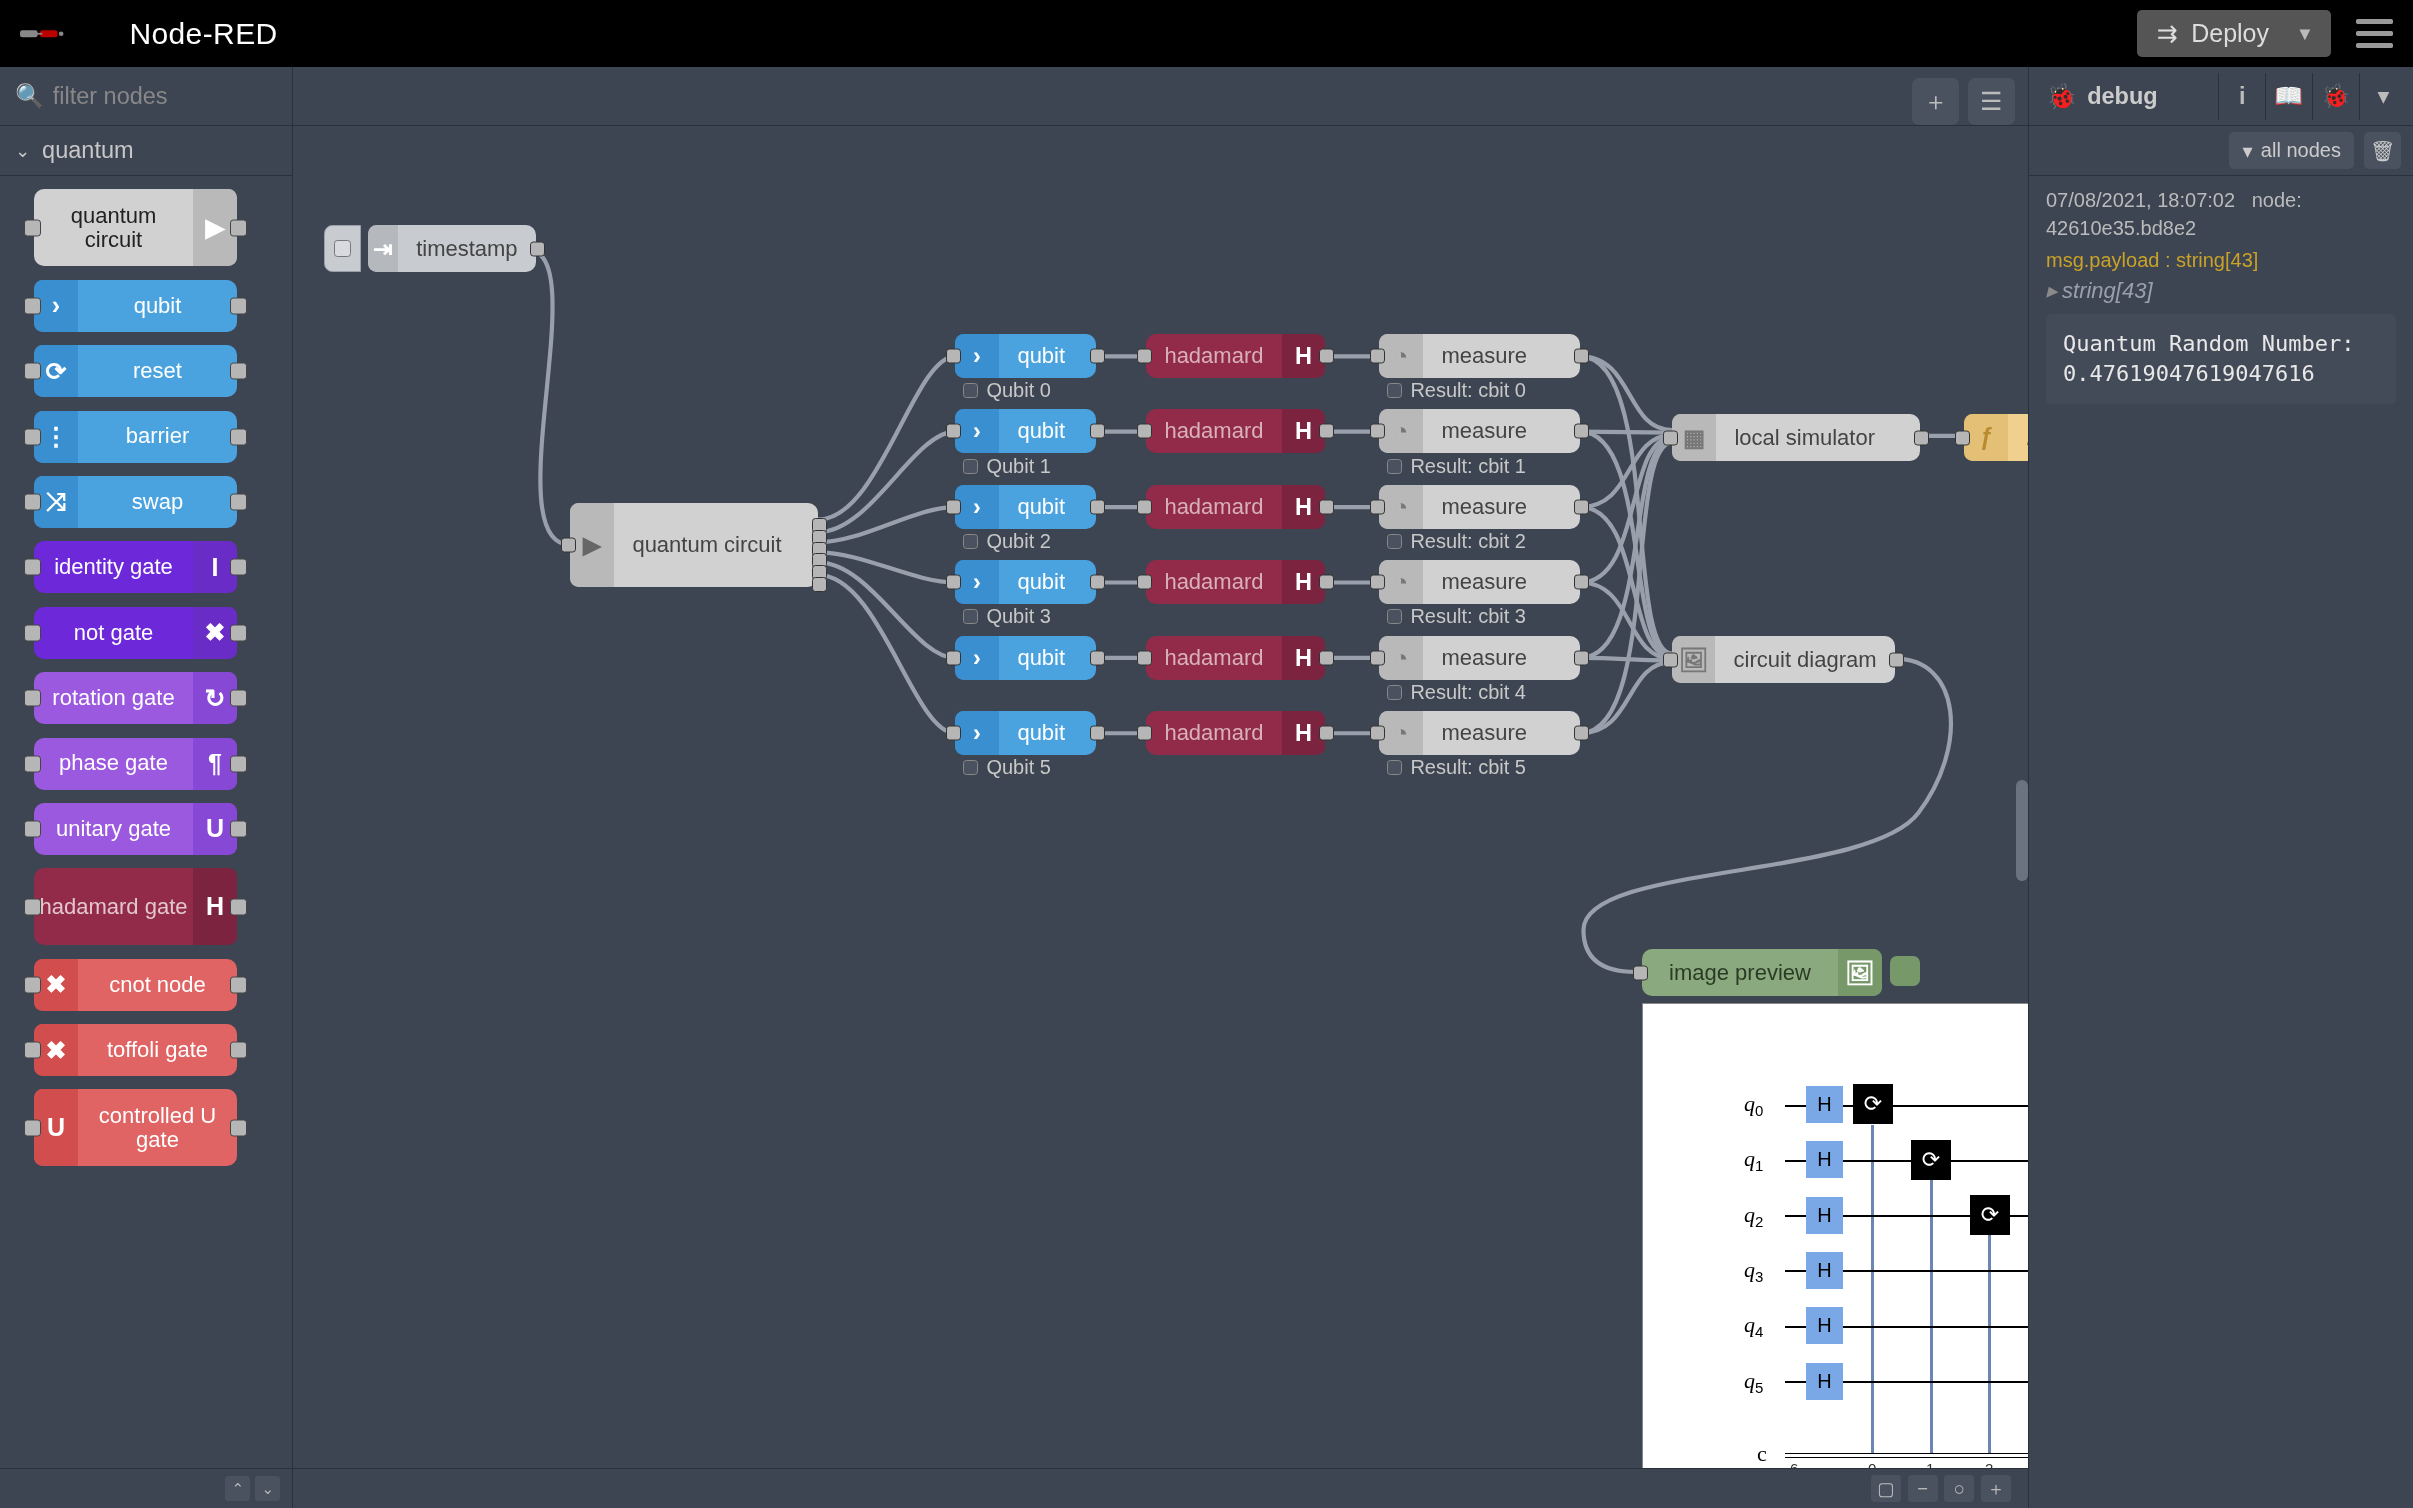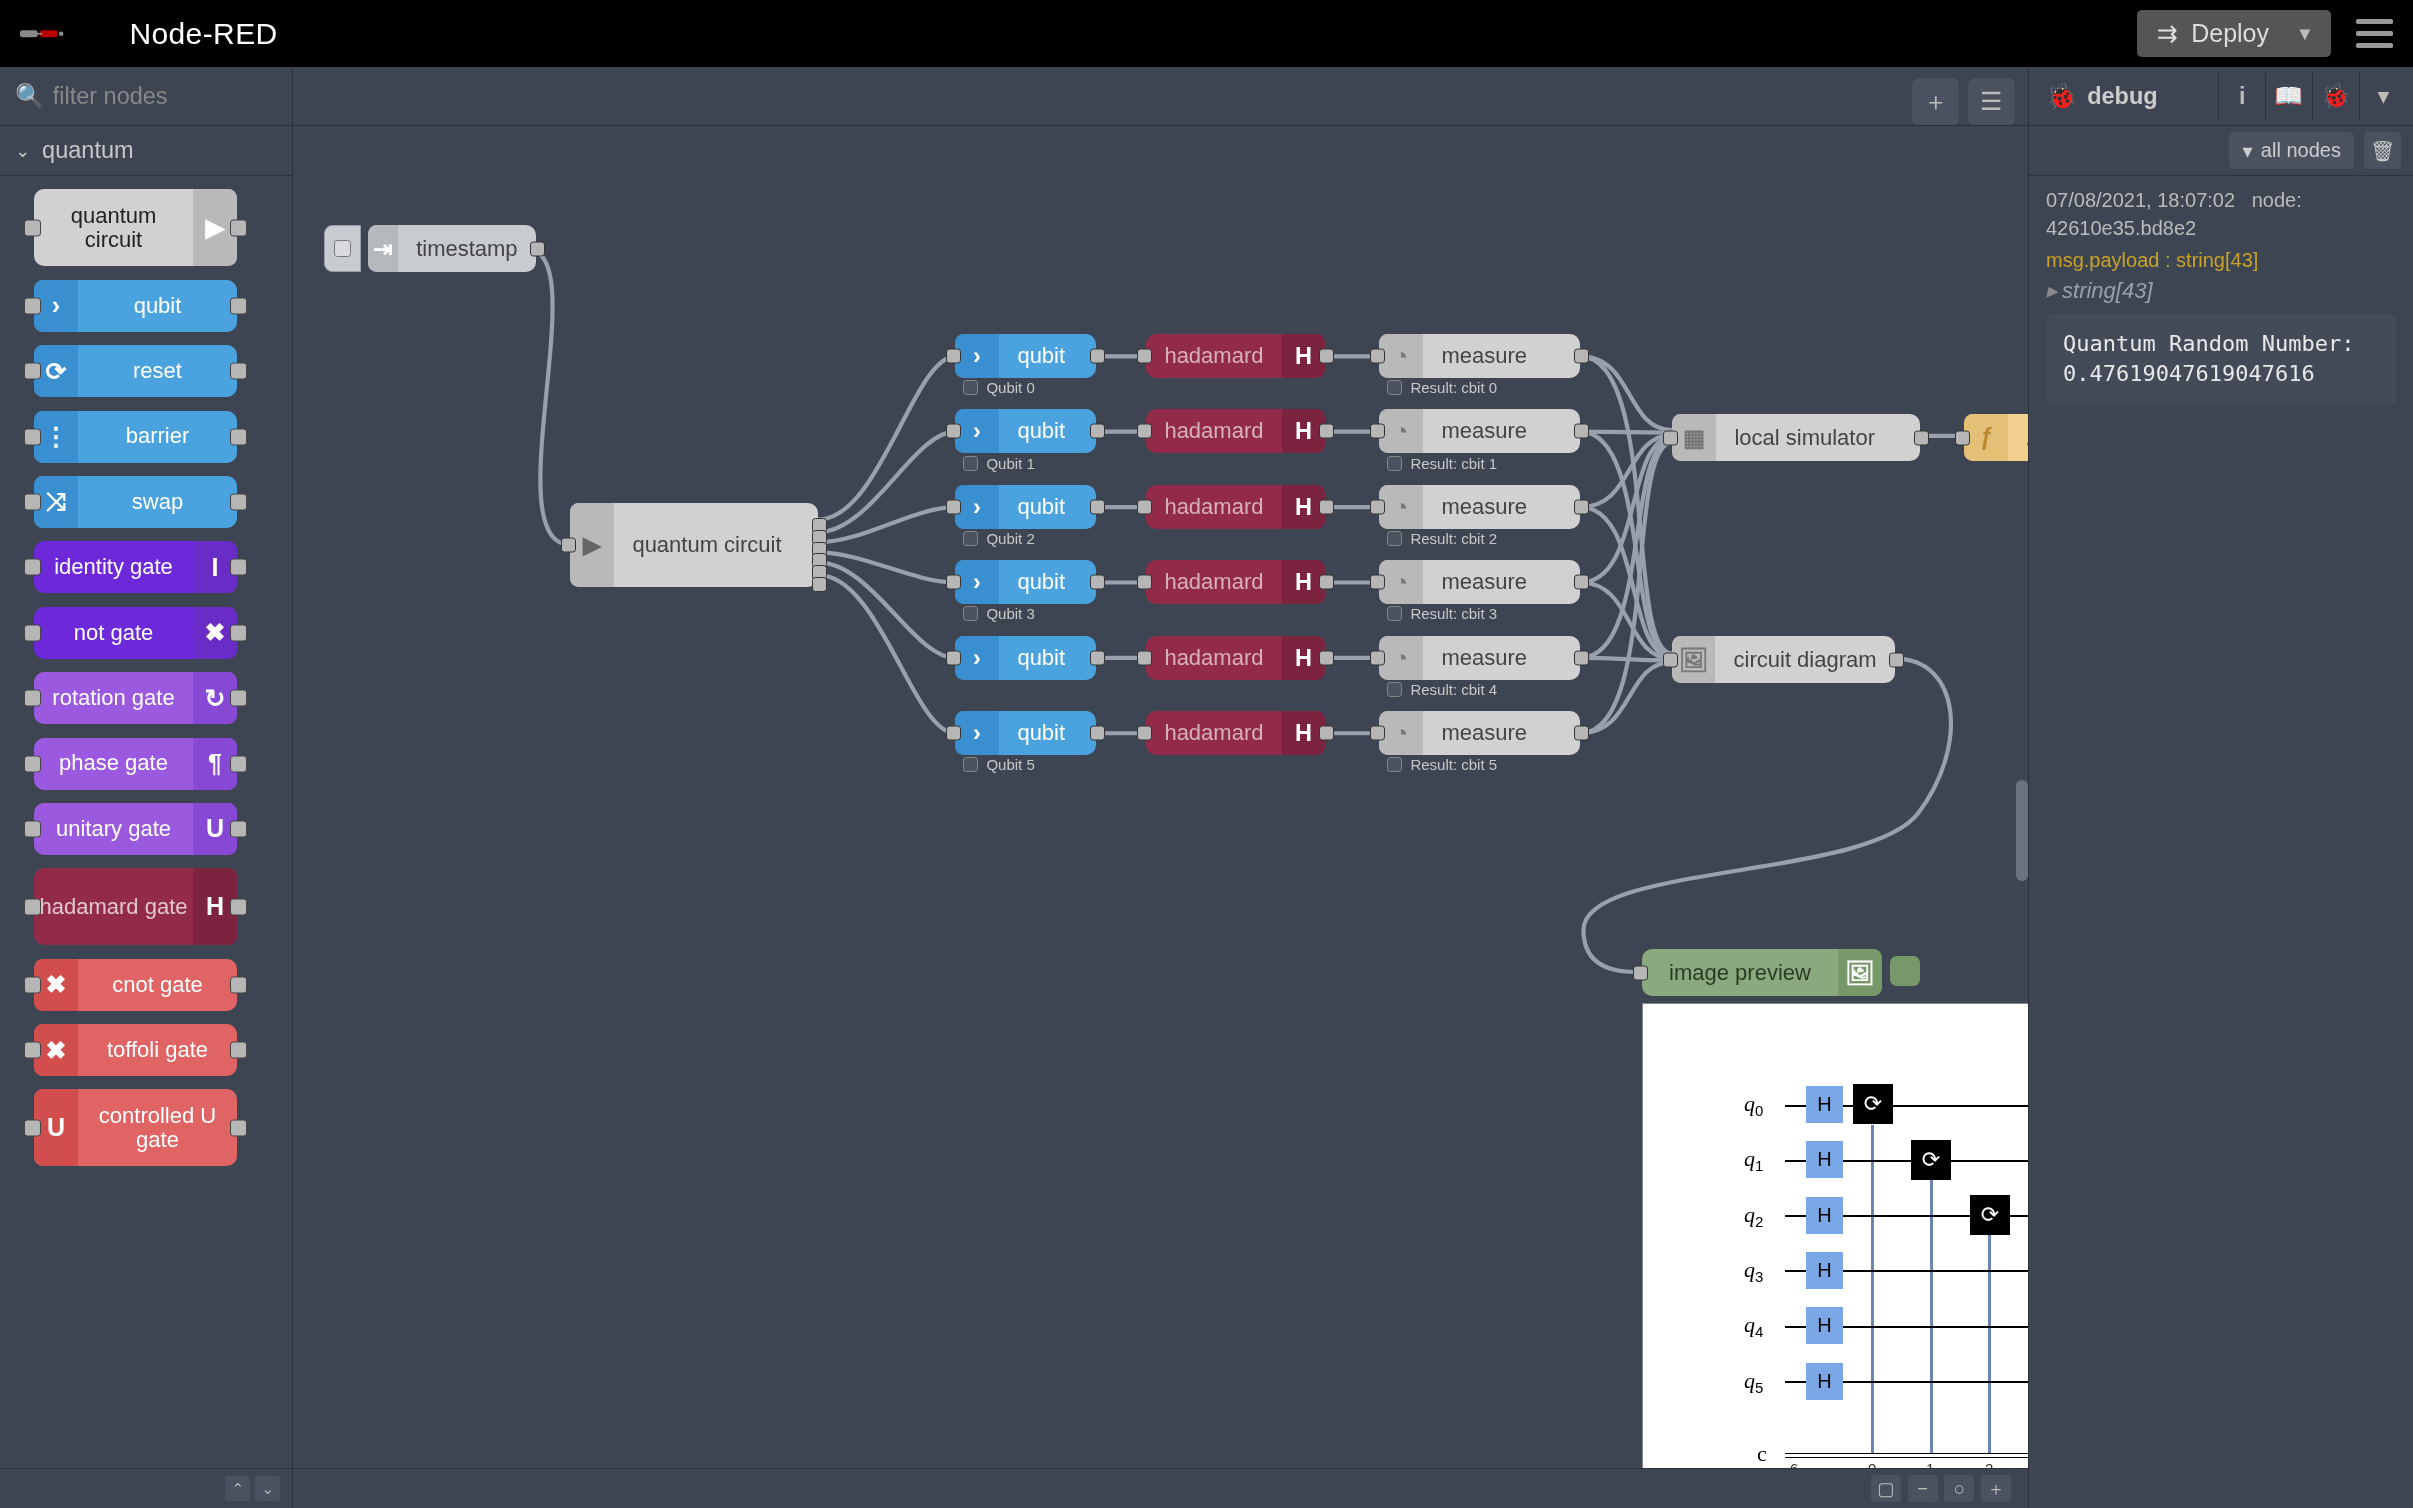--- a/index.html
+++ b/index.html
@@ -52,21 +52,21 @@
 .ws-canvas svg.wires{position:absolute;top:0;left:0;width:100%;height:100%;pointer-events:none;}
 .ws-canvas svg.wires path{stroke:#9aa0ab;stroke-width:5;fill:none;}
 
 
 .fnode{position:absolute;display:flex;align-items:center;border-radius:10px;font-size:22px;}
 .fnode .nib{width:44px;height:100%;display:flex;align-items:center;justify-content:center;border-radius:8.4px 0 0 8.4px;font-weight:bold;color:#fff;font-size:23.5px;}
 .fnode .nib.right{border-radius:0 8.4px 8.4px 0;}
 .fnode .lbl{flex:1;padding:0 18.4px;white-space:nowrap;}
 .fnode .p{position:absolute;width:15px;height:15px;background:#b6b6b6;border:1.7px solid #333;border-radius:3.4px;}
 .fnode .p.l{left:-9.2px;} .fnode .p.r{right:-9.2px;}
-.sublabel{position:absolute;display:flex;align-items:center;gap:8.4px;color:#c8c8c8;font-size:15px;}
+.sublabel{position:absolute;display:flex;align-items:center;gap:8.4px;color:#c8c8c8;font-size:20px;}
 .sublabel .sq{width:15px;height:15px;border:1.7px solid #888;border-radius:3.4px;background:#4a5260;}
 
 .n-grey{background:#d1d1d1;color:#444;} .n-grey .nib{background:#b9b9b9;color:#666;}
 .n-blue{background:#4aa3df;color:#fff;} .n-blue .nib{background:#3a8fd0;}
 .n-crimson{background:#922b4a;color:#d9b1bb;} .n-crimson .nib{background:#7c2340;}
 .n-green{background:#8ba97f;color:#2b3b25;} .n-green .nib{background:#77996a;}
 .n-tan{background:#f1d08f;color:#6b4a15;font-style:italic;} .n-tan .nib{background:#e4bf76;color:#8a6420;}
 .n-ltgrey{background:#c8cbd0;color:#444;} .n-ltgrey .nib{background:#b5b8bd;}
 
 
@@ -209,21 +209,21 @@
           <div class="port-r"></div>
         </div>
         <div class="pnode c-crimson tall">
           <div class="labelwrap">hadamard gate</div>
           <div class="iconbox right">H</div>
           <div class="port-l"></div>
           <div class="port-r"></div>
         </div>
         <div class="pnode c-red">
           <div class="iconbox">✖</div>
-          <div class="labelwrap">cnot gate</div>
+          <div class="labelwrap">cnot node</div>
           <div class="port-l"></div>
           <div class="port-r"></div>
         </div>
         <div class="pnode c-red">
           <div class="iconbox">✖</div>
           <div class="labelwrap">toffoli gate</div>
           <div class="port-l"></div>
           <div class="port-r"></div>
         </div>
         <div class="pnode c-red tall">

